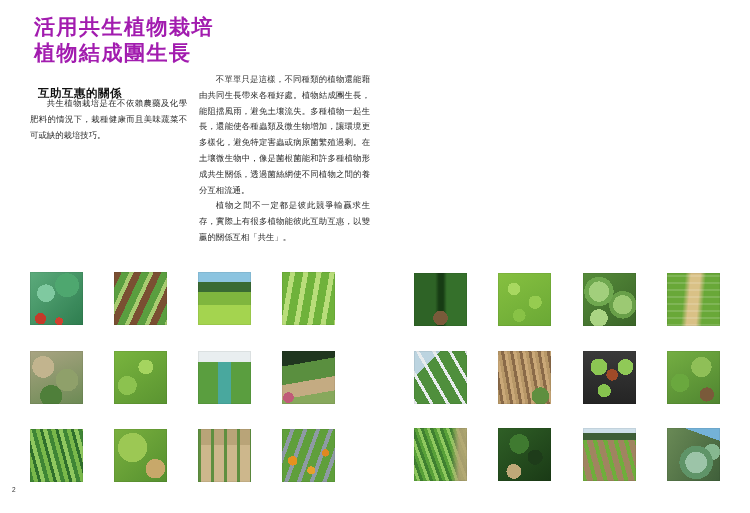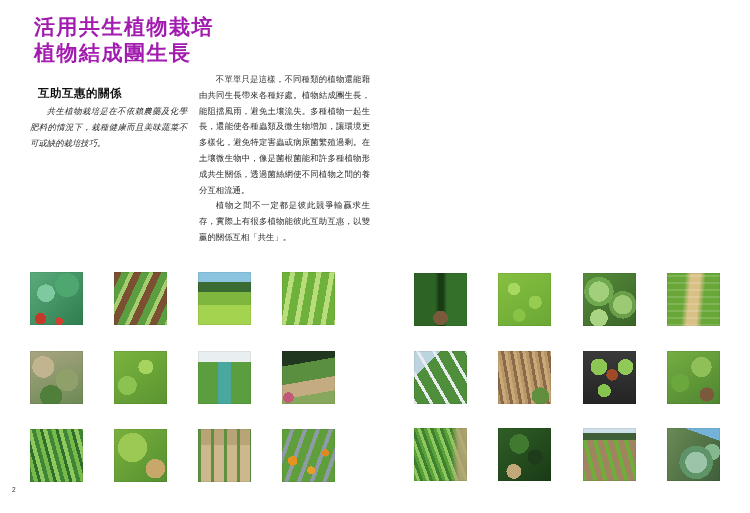--- a/index.html
+++ b/index.html
@@ -20,21 +20,21 @@
     letter-spacing:1.5px;color:#a21caf;
   }
   .section-heading{
     position:absolute;left:26px;top:74px;margin:12px;
     font-family:"Liberation Sans","DejaVu Sans",sans-serif;
     font-weight:bold;font-size:11.5px;letter-spacing:.5px;color:#111;
   }
 
   .col{position:absolute;font-size:8.4px;line-height:1.88;text-align:justify;}
   .col p{margin:0;text-indent:2em;}
-  .col-l1{left:30px;top:104px;width:157px;font-style:italic;}
+  .col-l1{left:30px;top:96px;width:157px;}
   .col-l2{left:199px;top:72px;width:171px;}
 
   .photo{position:absolute;width:53px;height:53px;
     box-shadow:0 0 0 1px rgba(0,0,0,0.06) inset;}
 
   .page-number{
     position:absolute;font-size:6.5px;color:#333;
     font-family:"Liberation Sans","DejaVu Sans",sans-serif;
   }
   .page-number.left{left:12px;top:486px;}

